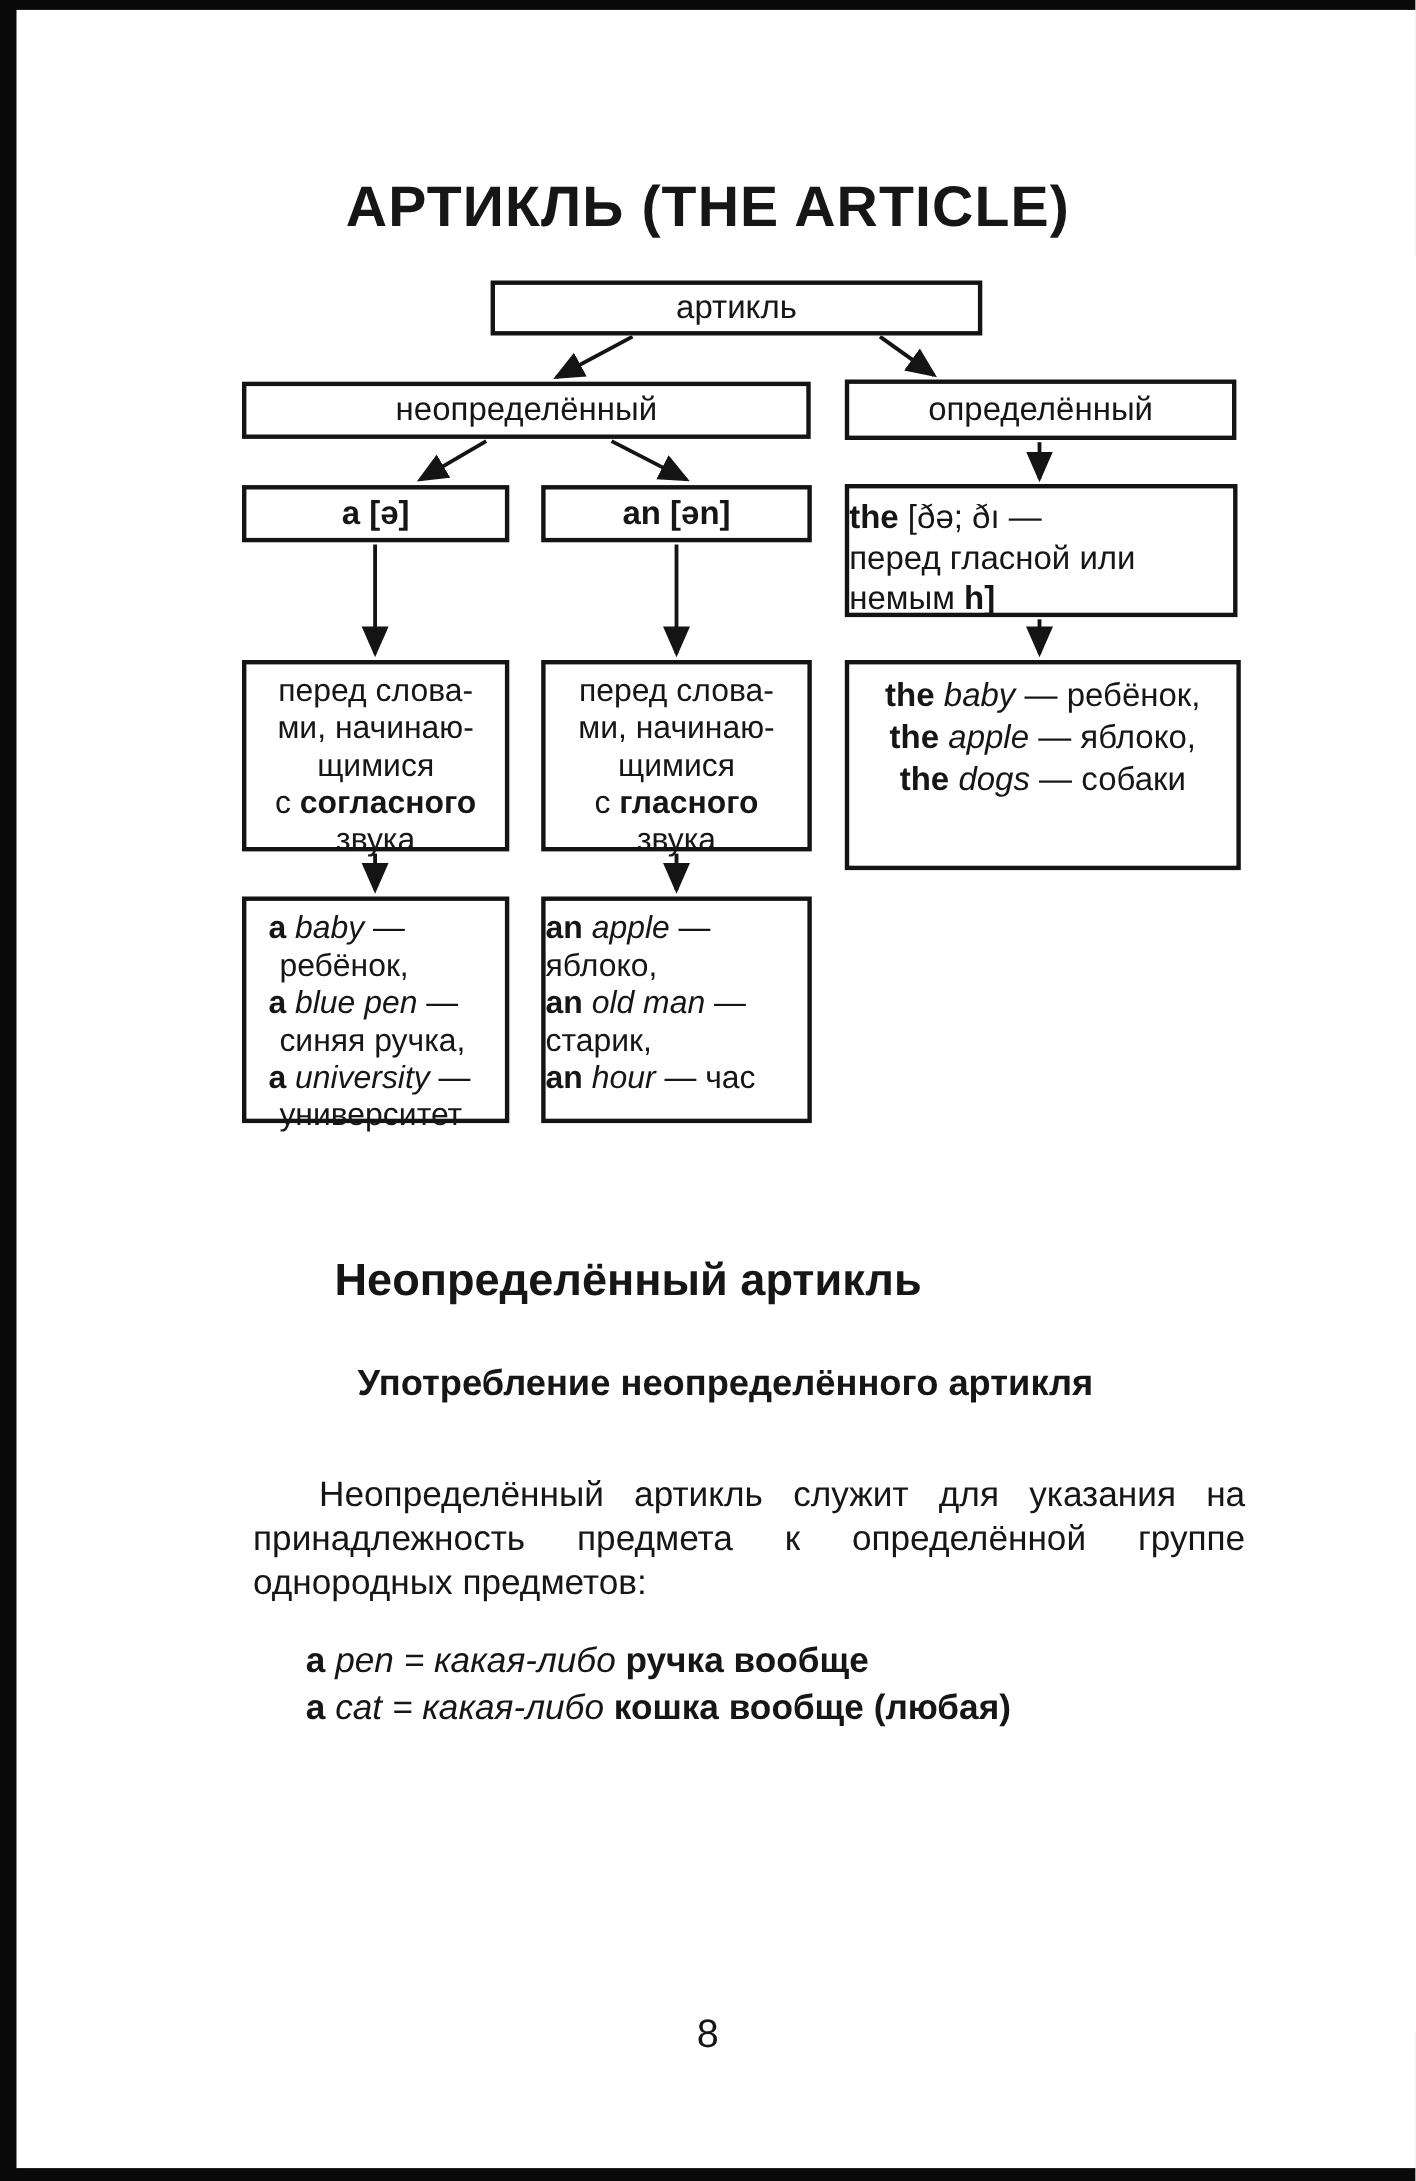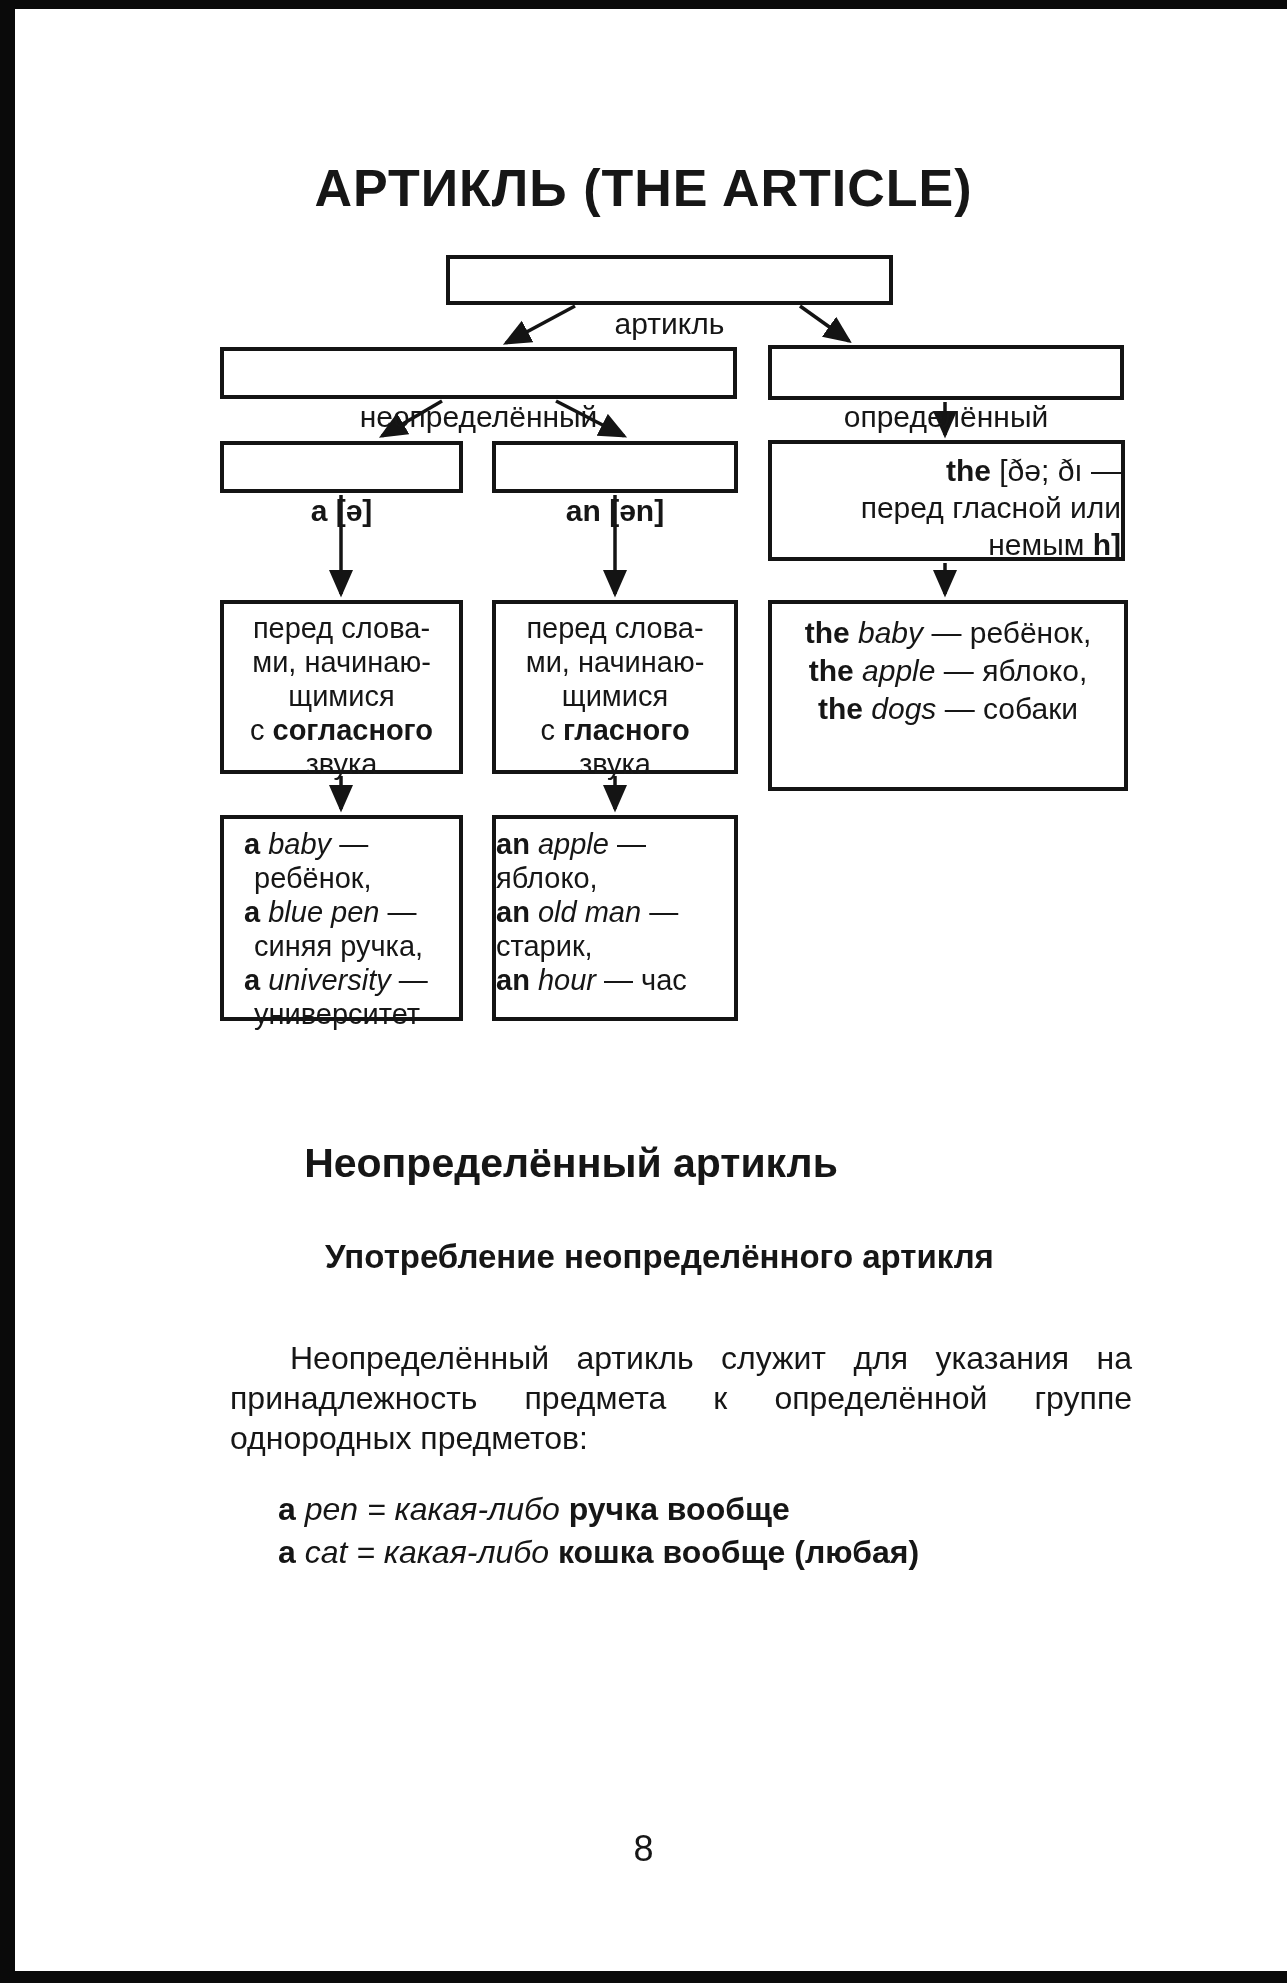--- a/index.html
+++ b/index.html
@@ -21,28 +21,28 @@
     position:absolute;left:0;top:158px;width:1287px;margin:0;
     text-align:center;font-size:52px;font-weight:bold;letter-spacing:1px;
   }
 
   .arrows{position:absolute;left:0;top:0;pointer-events:none;}
 
   .box{
     position:absolute;border:4px solid #141414;background:#fff;
     box-sizing:border-box;font-size:30px;line-height:34px;
   }
-  .box .cap{display:flex;align-items:center;justify-content:center;height:100%;margin-top:44px;}
+  .box .cap{display:flex;align-items:center;justify-content:center;height:100%;}
 
   .box-root {left:446px;top:255px;width:447px;height:50px;}
   .box-indef{left:220px;top:347px;width:517px;height:52px;}
   .box-def  {left:768px;top:345px;width:356px;height:55px;}
   .box-a    {left:220px;top:441px;width:243px;height:52px;font-weight:bold;}
   .box-an   {left:492px;top:441px;width:246px;height:52px;font-weight:bold;}
-  .box-the  {left:768px;top:440px;width:357px;height:121px;text-align:right;padding-top:8px;line-height:37px;}
+  .box-the  {left:768px;top:440px;width:357px;height:121px;text-align:left;padding-top:8px;line-height:37px;}
   .box-a-rule {left:220px;top:600px;width:243px;height:174px;text-align:center;padding-top:7px;font-size:29px;}
   .box-an-rule{left:492px;top:600px;width:246px;height:174px;text-align:center;padding-top:7px;font-size:29px;}
   .box-the-ex {left:768px;top:600px;width:360px;height:191px;text-align:center;padding-top:10px;line-height:38px;}
   .box-a-ex   {left:220px;top:815px;width:243px;height:206px;text-align:left;padding:8px 6px 0 20px;font-size:29px;}
   .box-an-ex  {left:492px;top:815px;width:246px;height:206px;padding-top:8px;font-size:29px;}
   .box-a-ex .ru{padding-left:10px;}
 
   .b{font-weight:bold;}
   .i{font-style:italic;}
 

